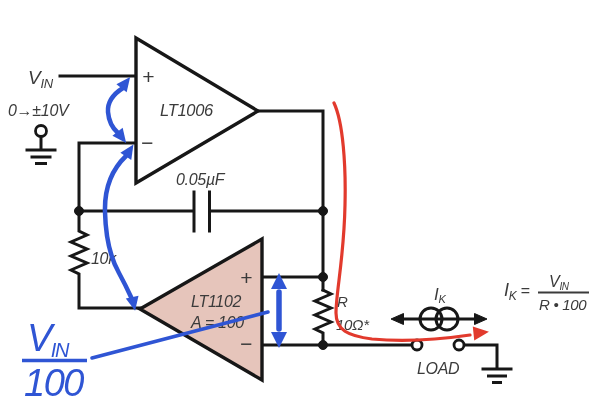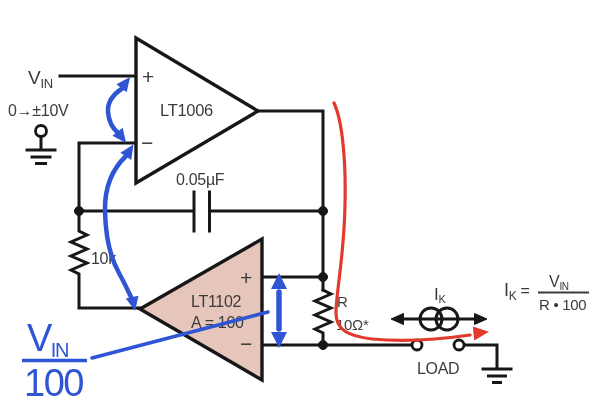--- a/index.html
+++ b/index.html
@@ -1,16 +1,16 @@
 <!DOCTYPE html>
 <html><head>
 <meta charset="utf-8">
 <style>
   html,body{margin:0;padding:0;background:#ffffff;}
-  .stage{position:relative;width:600px;height:420px;background:#ffffff;overflow:hidden;}
+  .stage{position:relative;width:600px;height:420px;background:#ffffff;overflow:hidden;font-style:italic;}
   svg{display:block;font-family:"Liberation Sans",sans-serif;}
   .circuit path, .circuit line, .circuit polyline{fill:none;stroke-width:3;stroke-linecap:square;}
   .thin{stroke-width:2.6;}
   .plate{stroke-width:3.4;}
   .amp{fill:#ffffff;stroke-width:3.4;stroke-linejoin:miter;}
   .amp2{stroke-width:3.4;stroke-linejoin:miter;}
   .term{fill:#ffffff;stroke-width:2.8;}
   .csrc{fill:none;stroke-width:3;}
   .lblgrp text{letter-spacing:-0.3px;}
   .ann{fill:none;stroke-linecap:round;stroke-linejoin:round;}

